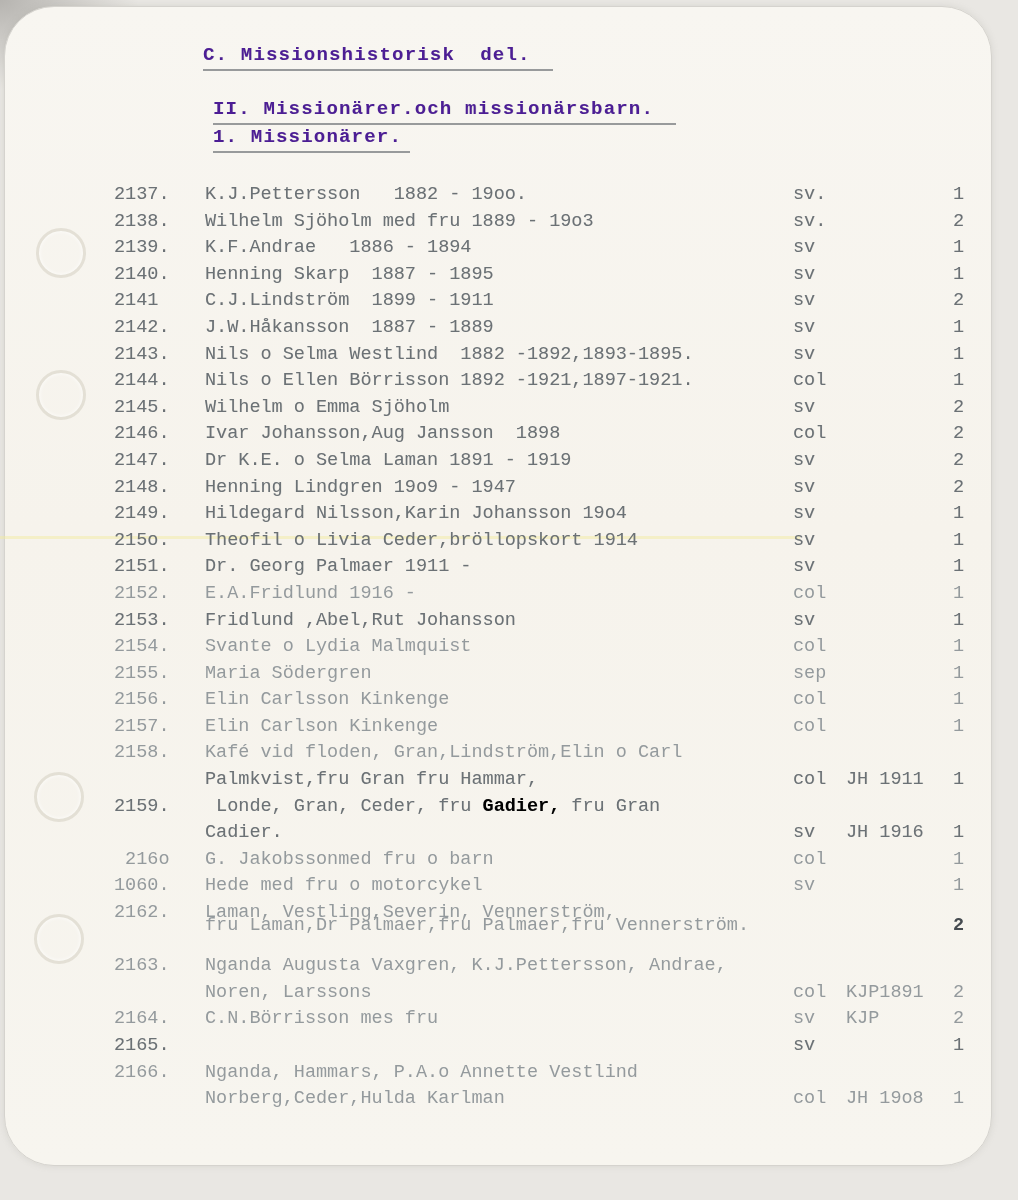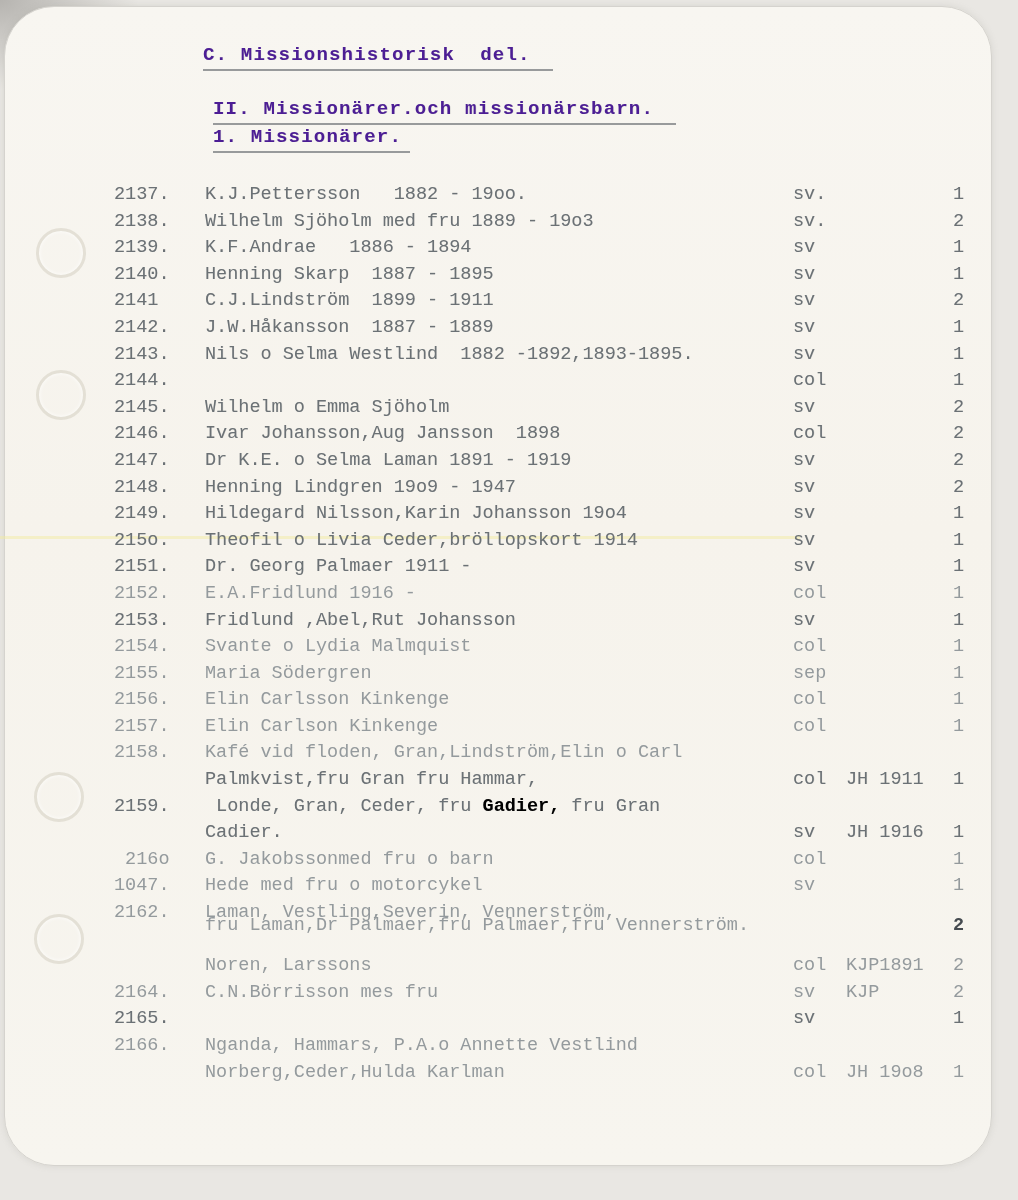--- a/index.html
+++ b/index.html
@@ -123,20 +123,21 @@
   </div>
     <div class="row">
     <span class="c-num">2143.</span>
     <span class="c-text">Nils o Selma Westlind  1882 -1892,1893-1895.</span>
     <span class="c-code">sv</span>
     <span class="c-extra"></span>
     <span class="c-count">1</span>
   </div>
     <div class="row">
     <span class="c-num">2144.</span>
+    <span class="c-text">Nils o Ellen Börrisson 1892 -1921,1897-1921.</span>
     <span class="c-code">col</span>
     <span class="c-extra"></span>
     <span class="c-count">1</span>
   </div>
     <div class="row">
     <span class="c-num">2145.</span>
     <span class="c-text">Wilhelm o Emma Sjöholm</span>
     <span class="c-code">sv</span>
     <span class="c-extra"></span>
     <span class="c-count">2</span>
@@ -254,41 +255,48 @@
     <span class="c-count">1</span>
   </div>
     <div class="row faded">
     <span class="c-num"> 216o</span>
     <span class="c-text">G. Jakobssonmed fru o barn</span>
     <span class="c-code">col</span>
     <span class="c-extra"></span>
     <span class="c-count">1</span>
   </div>
     <div class="row faded">
-    <span class="c-num">1047.</span>
+    <span class="c-num">1060.</span>
     <span class="c-text">Hede med fru o motorcykel</span>
     <span class="c-code">sv</span>
     <span class="c-extra"></span>
     <span class="c-count">1</span>
   </div>
     <div class="row faded">
     <span class="c-num">2162.</span>
     <span class="c-text">Laman, Vestling,Severin, Vennerström,</span>
     <span class="c-code"></span>
     <span class="c-extra"></span>
     <span class="c-count"></span>
   </div>
     <div class="row faded shift-up">
     <span class="c-num"></span>
     <span class="c-text">fru Laman,Dr Palmaer,fru Palmaer,fru Vennerström.</span>
     <span class="c-code"></span>
     <span class="c-extra"></span>
     <span class="c-count bold">2</span>
   </div>
     <div class="row faded">
+    <span class="c-num">2163.</span>
+    <span class="c-text">Nganda Augusta Vaxgren, K.J.Pettersson, Andrae,</span>
+    <span class="c-code"></span>
+    <span class="c-extra"></span>
+    <span class="c-count"></span>
+  </div>
+    <div class="row faded">
     <span class="c-num"></span>
     <span class="c-text">Noren, Larssons</span>
     <span class="c-code">col</span>
     <span class="c-extra">KJP1891</span>
     <span class="c-count">2</span>
   </div>
     <div class="row faded">
     <span class="c-num">2164.</span>
     <span class="c-text">C.N.Börrisson mes fru</span>
     <span class="c-code">sv</span>

